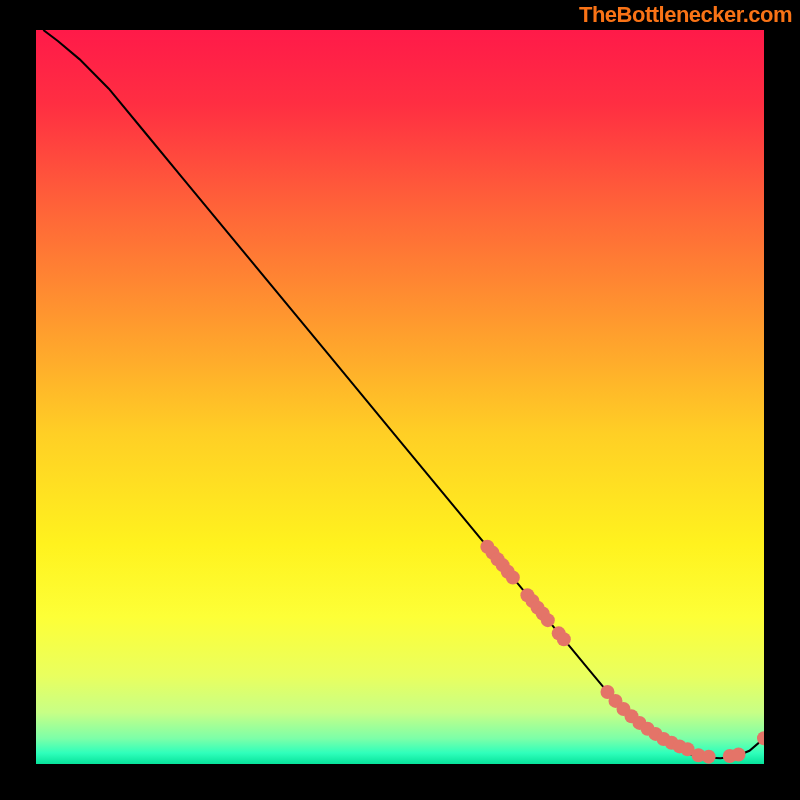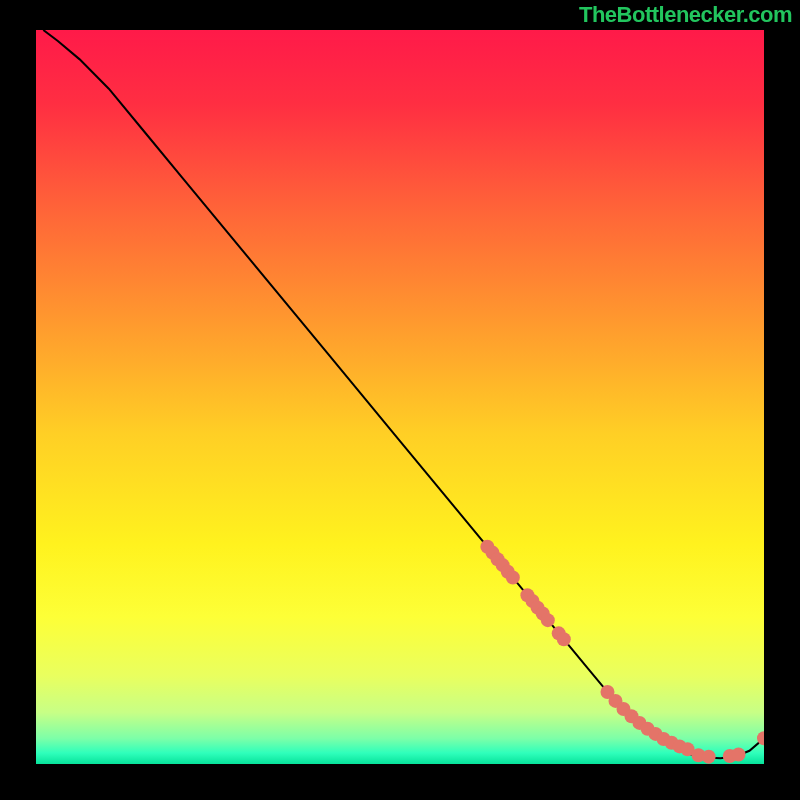--- a/index.html
+++ b/index.html
@@ -16,21 +16,21 @@
     height: 800px;
     background: #000;
   }
   #attribution {
     position: absolute;
     top: 2px;
     right: 8px;
     font-family: Arial, Helvetica, sans-serif;
     font-size: 22px;
     font-weight: bold;
-    color: #22c55e;
+    color: #f97316;
     letter-spacing: -0.5px;
     z-index: 10;
   }
   #plot {
     position: absolute;
     left: 36px;
     top: 30px;
     width: 728px;
     height: 734px;
   }

